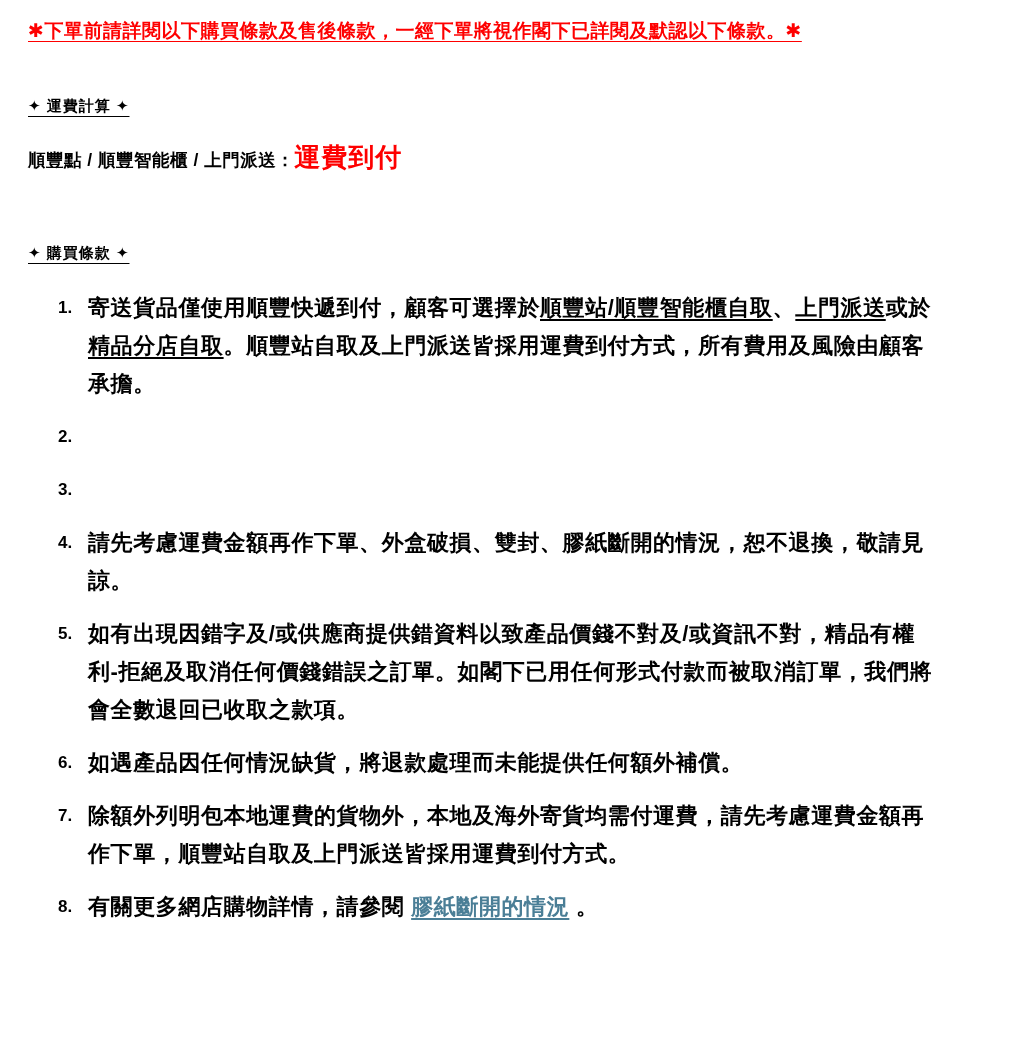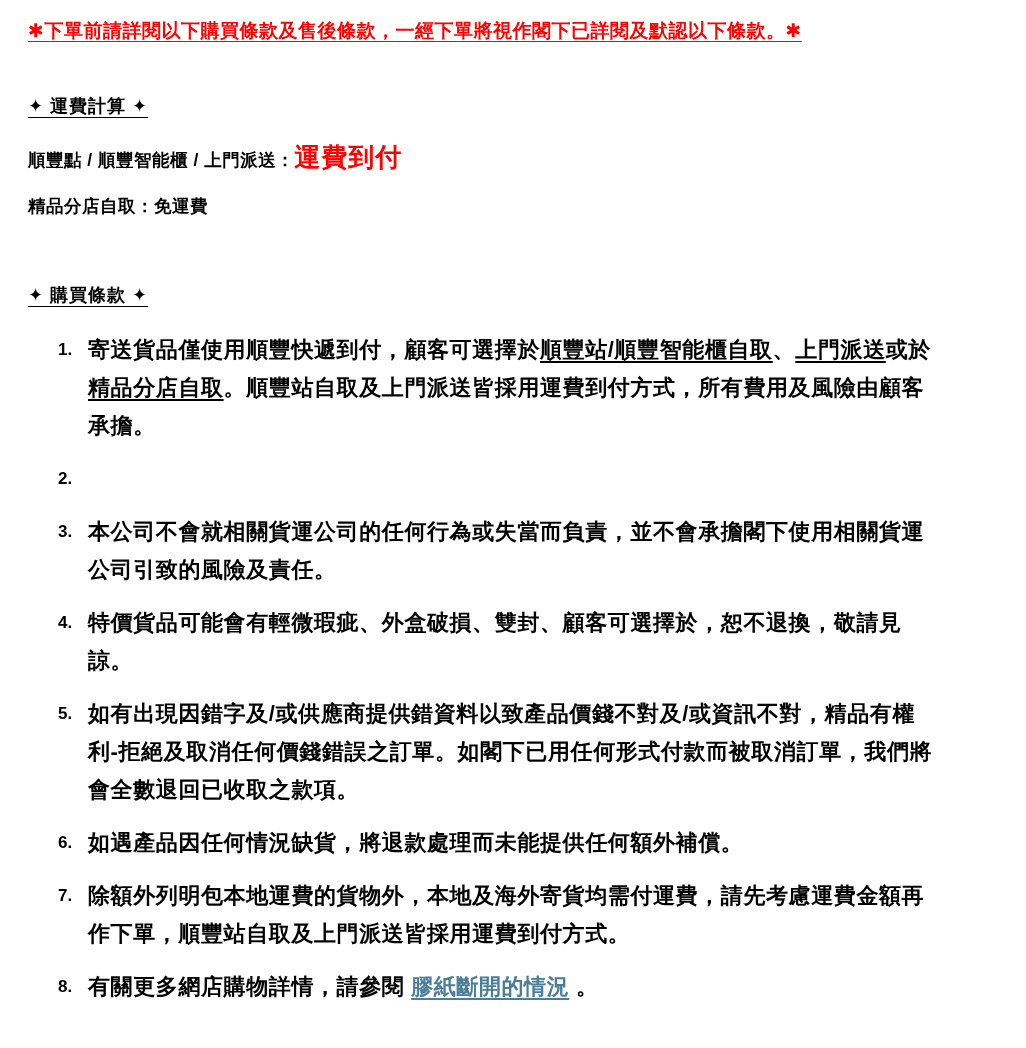--- a/index.html
+++ b/index.html
@@ -25,21 +25,21 @@
     color: #fe0000;
     font-size: 19px;
     line-height: 26px;
     letter-spacing: 0.5px;
     text-decoration: underline;
     text-underline-offset: 4px;
   }
   
   .section-heading {
     display: inline-block;
-    font-size: 18px;
+    font-size: 15px;
     line-height: 24px;
     letter-spacing: 1px;
     text-decoration: underline;
     text-underline-offset: 5px;
   }
   .heading-ship { margin-top: 50px; }
   .heading-terms { margin-top: 64px; text-align: right; }
   
   .ship-line1 {
     margin: 22px 0 0 0;
@@ -100,47 +100,45 @@
 
 <div class="page">
 
   <p class="notice">✱下單前請詳閱以下購買條款及售後條款，一經下單將視作閣下已詳閱及默認以下條款。✱</p>
 
   <div>
     <span class="section-heading heading-ship">✦ 運費計算 ✦</span>
     <p class="ship-line1">
       <span>順豐點 / 順豐智能櫃 / 上門派送：</span><span class="big-red">運費到付</span>
     </p>
-    <p class="ship-line2">精品分店自取：免運費</p>
   </div>
 
   <div>
     <span class="section-heading heading-terms">✦ 購買條款 ✦</span>
 
     <div class="terms-list">
 
       <div class="item">
         <span class="num">1.</span>
         <div class="body">
           <span>寄送貨品僅使用順豐快遞到付，顧客可選擇於</span><span class="u">順豐站/順豐智能櫃自取</span><span>、</span><span class="u">上門派送</span><span>或於</span><span class="u">精品分店自取</span><span>。順豐站自取及上門派送皆採用運費到付方式，所有費用及風險由顧客承擔。</span>
         </div>
       </div>
 
       <div class="item">
         <span class="num">2.</span>
       </div>
 
       <div class="item">
         <span class="num">3.</span>
-        <div class="body">本公司不會就相關貨運公司的任何行為或失當而負責，並不會承擔閣下使用相關貨運公司引致的風險及責任。</div>
       </div>
 
       <div class="item">
         <span class="num">4.</span>
-        <div class="body">特價貨品可能會有輕微瑕疵、外盒破損、雙封、顧客可選擇於，恕不退換，敬請見諒。</div>
+        <div class="body">請先考慮運費金額再作下單、外盒破損、雙封、膠紙斷開的情況，恕不退換，敬請見諒。</div>
       </div>
 
       <div class="item">
         <span class="num">5.</span>
         <div class="body">如有出現因錯字及/或供應商提供錯資料以致產品價錢不對及/或資訊不對，精品有權利-拒絕及取消任何價錢錯誤之訂單。如閣下已用任何形式付款而被取消訂單，我們將會全數退回已收取之款項。</div>
       </div>
 
       <div class="item">
         <span class="num">6.</span>
         <div class="body">如遇產品因任何情況缺貨，將退款處理而未能提供任何額外補償。</div>

